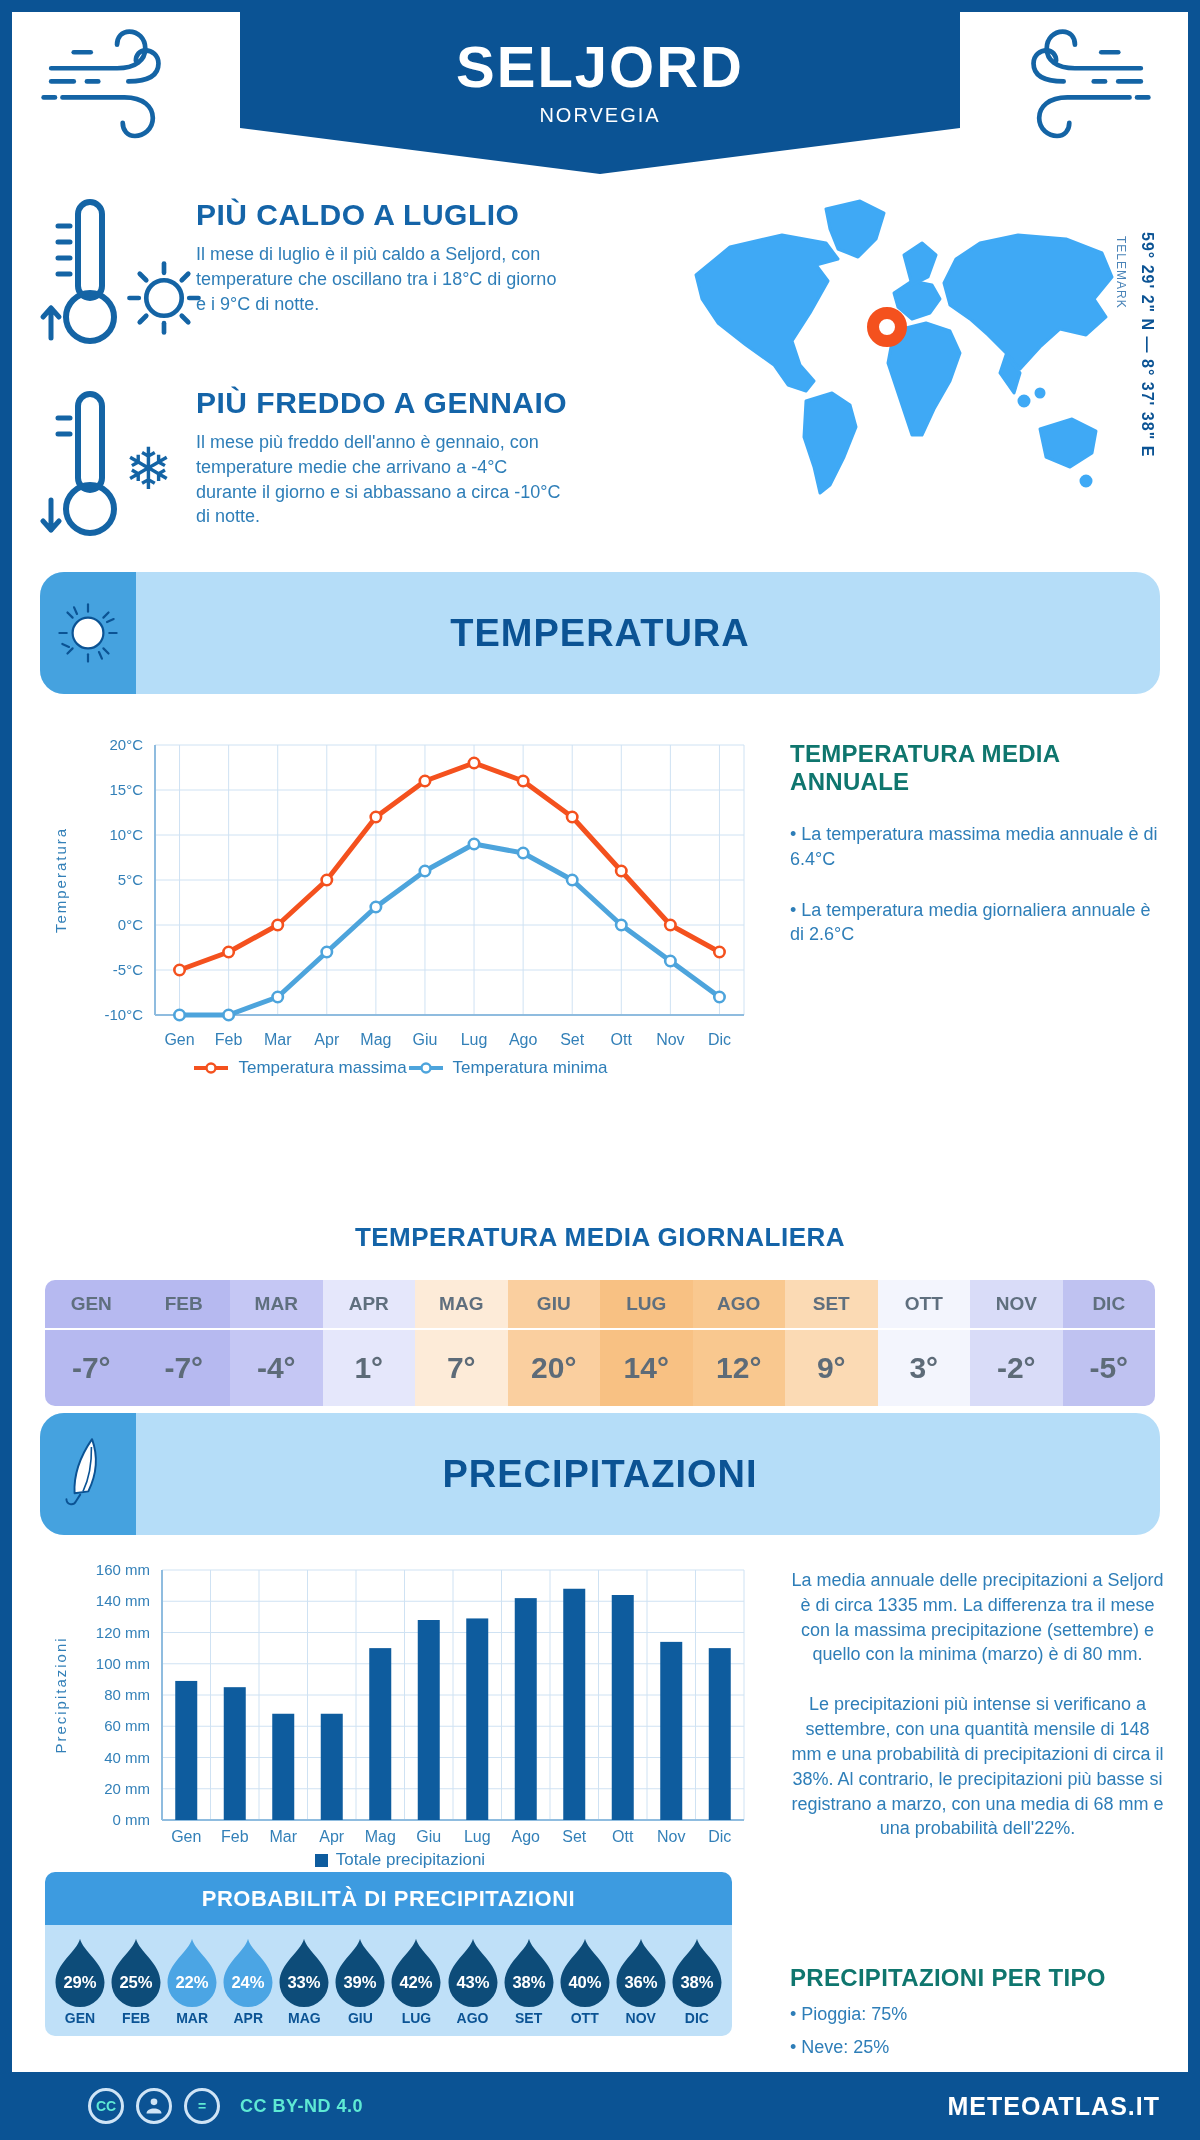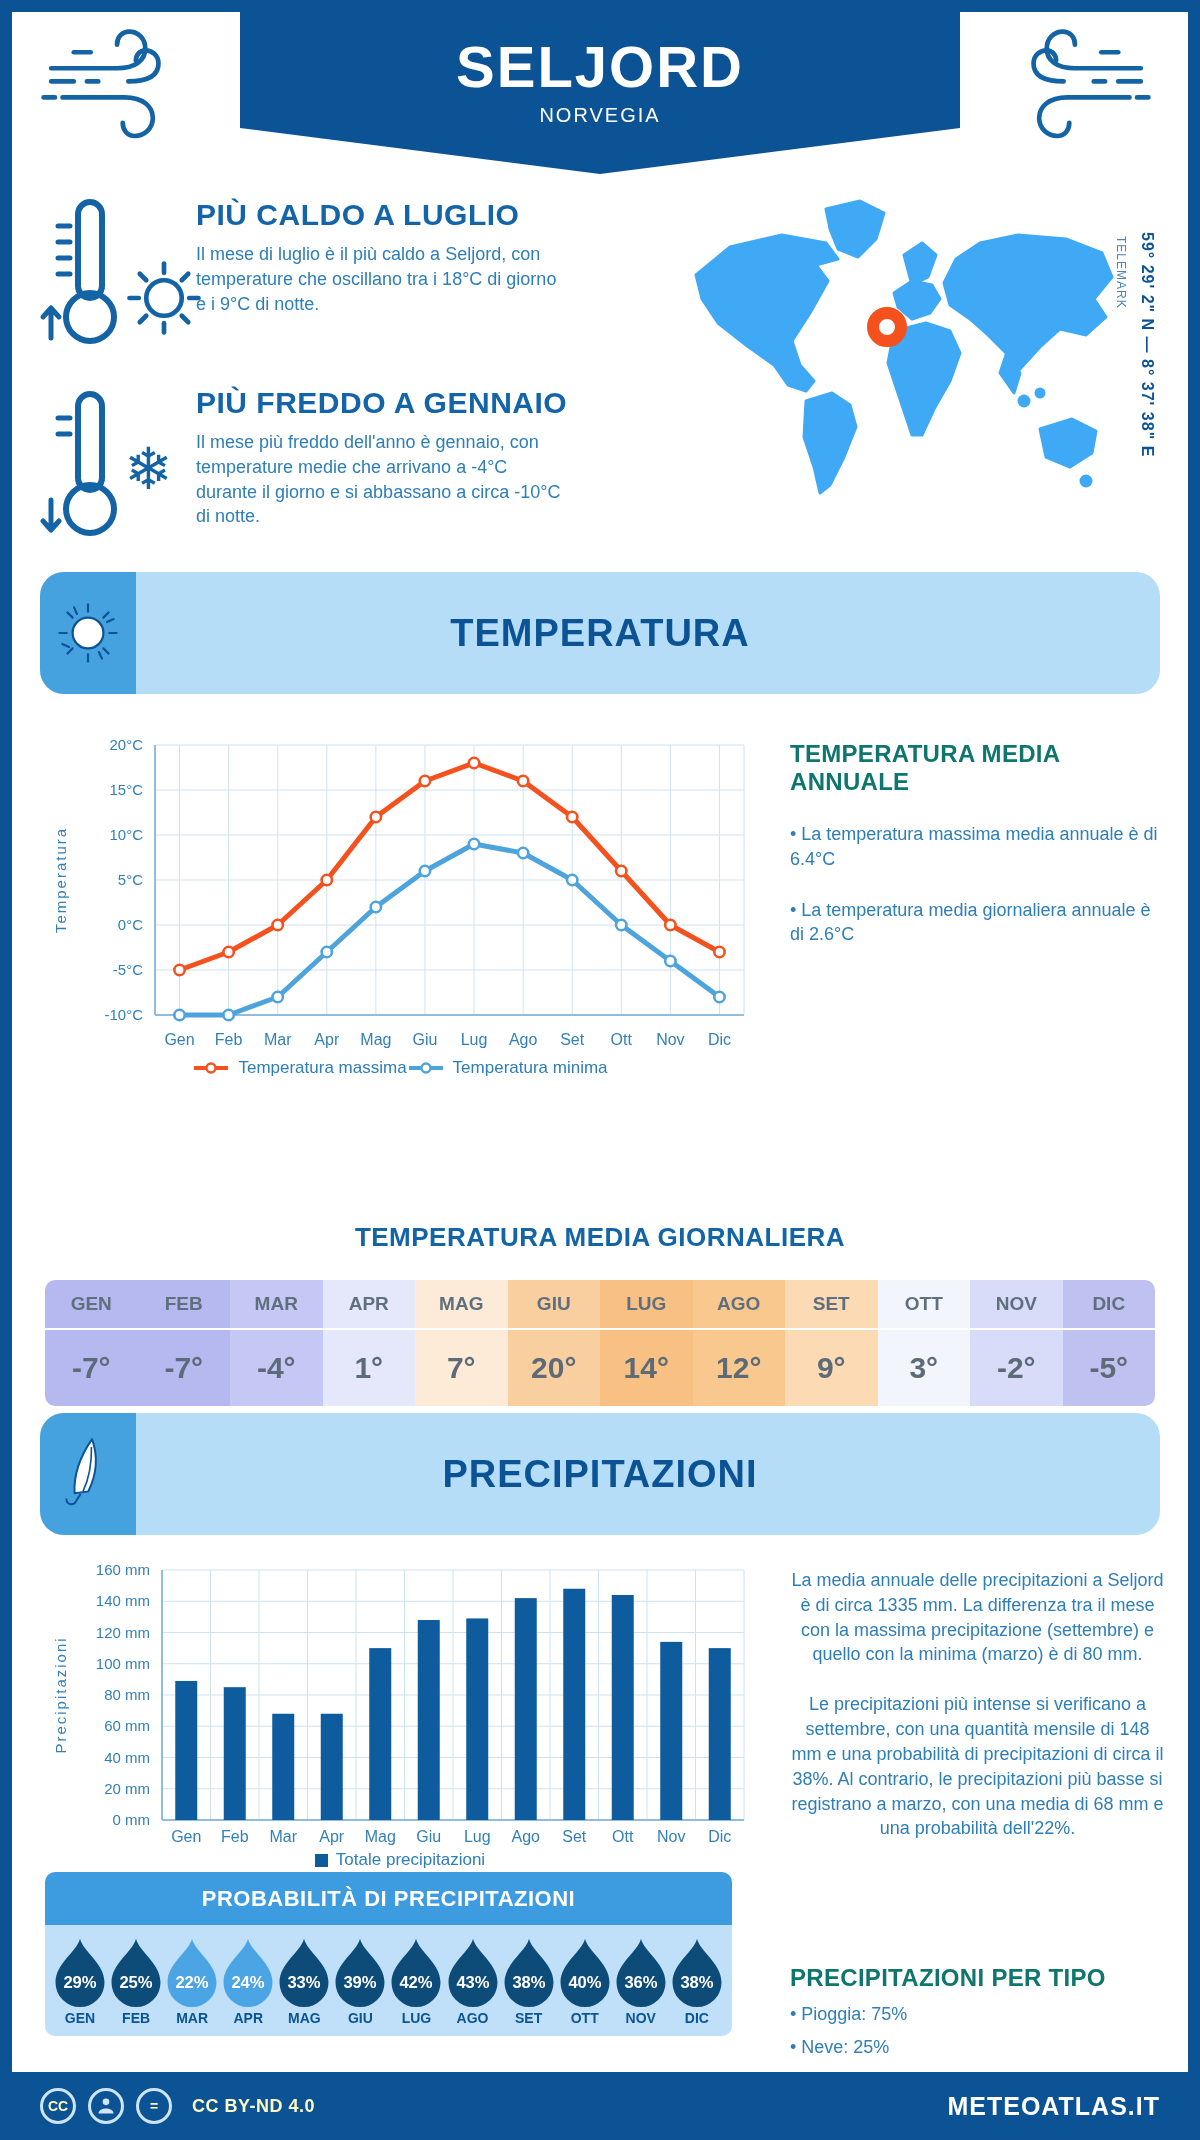--- a/index.html
+++ b/index.html
@@ -64,21 +64,21 @@
   .prob-head{height:53px;background:#3D9BE0;color:#fff;display:flex;align-items:center;justify-content:center;
           font-size:22px;font-weight:bold;letter-spacing:.5px;}
   .drops{background:#BFE0F8;display:flex;justify-content:space-between;padding:12px 8px 10px;}
   .drop-wrap{display:flex;flex-direction:column;align-items:center;width:54px;}
   .drop-wrap .mon{margin-top:3px;font-size:14px;font-weight:bold;color:#0B5394;}
   .by-type{position:absolute;left:790px;top:1964px;width:372px;}
   .by-type .bullet{margin-top:12px;font-size:18px;color:#2E7EB8;}
   
   .footer{position:absolute;left:0;top:2072px;width:1200px;height:68px;background:#0B5394;display:flex;
           align-items:center;justify-content:space-between;padding:0 40px;box-sizing:border-box;z-index:50;}
-  .cc-group{display:flex;align-items:center;gap:12px;color:#fef9c3;}
+  .cc-group{display:flex;align-items:center;gap:12px;color:#5eead4;margin-left:48px;}
   .cc-circ{width:36px;height:36px;border:3px solid #CFE4F6;border-radius:50%;display:flex;
           align-items:center;justify-content:center;font-size:14px;font-weight:bold;box-sizing:border-box;}
   .cc-label{margin-left:8px;font-size:18px;font-weight:bold;letter-spacing:.5px;}
   .site{color:#fff;font-size:25px;font-weight:bold;letter-spacing:1px;}
 </style>
 </head>
 <body>
 
 <div class="page">
   <div class="frame"></div>

